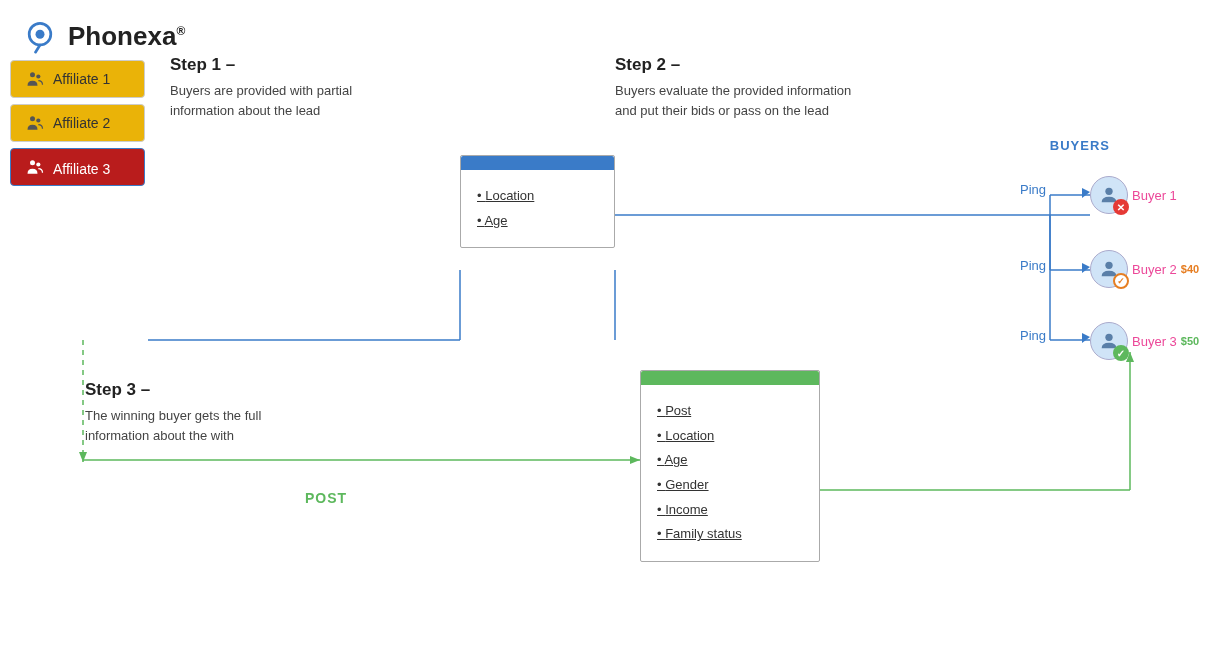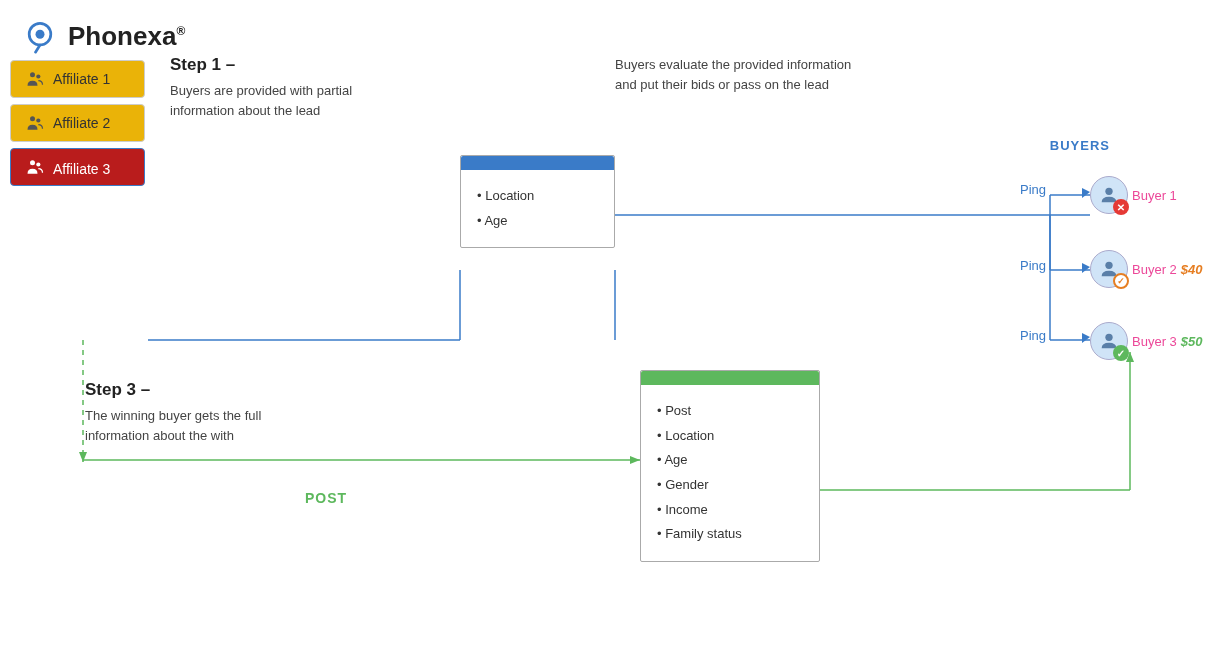--- a/index.html
+++ b/index.html
@@ -111,20 +111,21 @@
     }
     .info-box-header {
       height: 14px;
       border-radius: 2px 2px 0 0;
     }
     .info-box-content {
       padding: 14px 16px;
       font-size: 13px;
       color: #333;
       line-height: 1.9;
+      text-decoration: underline;
     }
     .info-box-content .item::before {
       content: '• ';
     }
 
     .ping-box {
       left: 460px;
       top: 155px;
     }
     .ping-box .info-box-header {
@@ -212,23 +213,22 @@
       color: #fff;
     }
     .badge-red { background: #e53935; }
     .badge-green { background: #5db85d; }
 
     .buyer-name {
       font-size: 13px;
       color: #ec4899;
     }
     .buyer-amount {
-      font-size: 13px;
-      font-weight: 700;
-      font-style: italic;
+      font-size: 11px;
+      font-weight: 700;
     }
     .amount-orange { color: #e67e22; }
     .amount-green { color: #5db85d; }
   </style>
 </head>
 <body>
 
 <svg class="lines" xmlns="http://www.w3.org/2000/svg">
 
   <line x1="148" y1="340" x2="460" y2="340" stroke="#3a7bc8" stroke-width="1.5"></line>
@@ -305,20 +305,21 @@
     <span>Affiliate 3</span>
   </div>
 </div>
 
 <div class="step1">
   <div class="step-title">Step 1 –</div>
   <div class="step-desc">Buyers are provided with partial information about the lead</div>
 </div>
 
 <div class="step2">
+  <div class="step-title">Step 2 –</div>
   <div class="step-desc">Buyers evaluate the provided information and put their bids or pass on the lead</div>
 </div>
 
 <div class="step3">
   <div class="step-title">Step 3 –</div>
   <div class="step-desc">The winning buyer gets the full information about the with</div>
 </div>
 
 <div class="info-box ping-box">
   <div class="info-box-header"></div>

